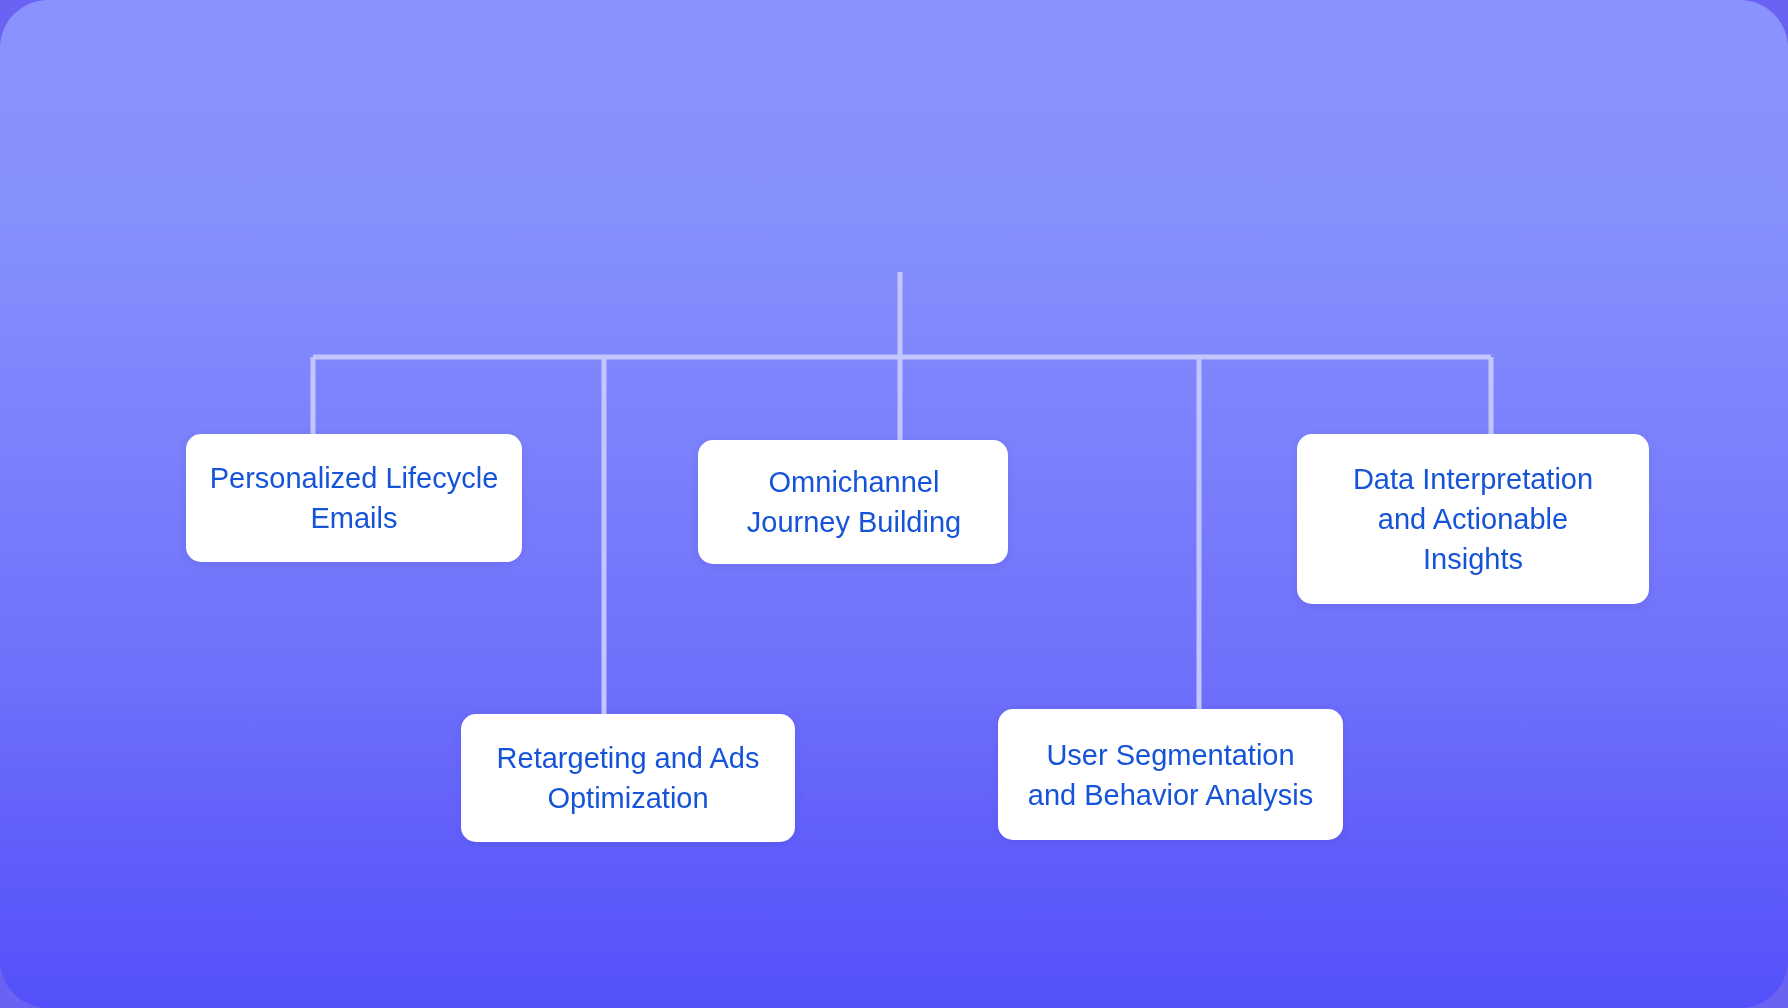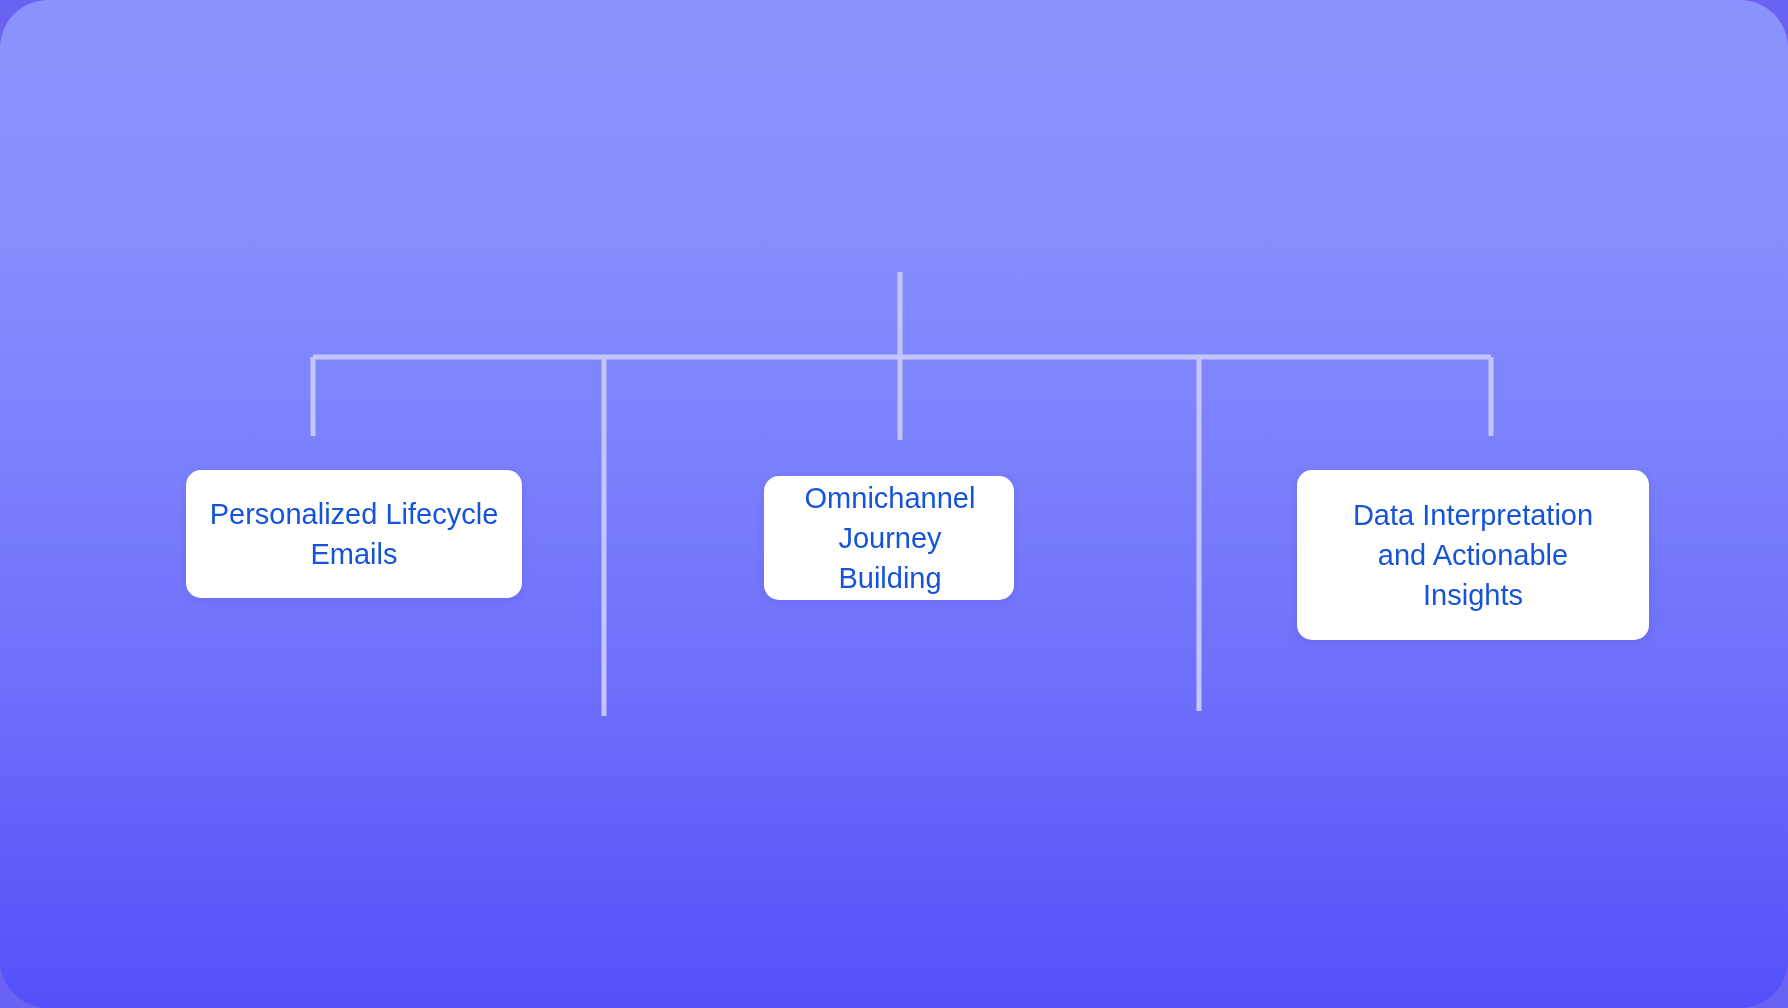--- a/index.html
+++ b/index.html
@@ -70,35 +70,34 @@
   .node {
     position: absolute;
     background: #ffffff;
     border-radius: 15px;
     display: flex;
     align-items: center;
     justify-content: center;
     text-align: center;
     padding: 0 22px;
     box-shadow: 0 2px 10px rgba(40, 40, 120, 0.10);
-    margin-top: 36px;
   }
 
   .node-label {
     color: #1553d9;
     font-size: 29px;
     line-height: 40px;
     font-weight: 400;
     font-family: "Liberation Sans", sans-serif;
     white-space: pre-line;
   }
 
   
   #node-emails       { left: 186px;  top: 434px; width: 336px; height: 128px; }
-  #node-omnichannel  { left: 764px;  top: 440px; width: 250px; height: 124px; padding-left: 24px; }
+  #node-omnichannel  { left: 698px;  top: 440px; width: 310px; height: 124px; padding-left: 24px; }
   #node-insights     { left: 1297px; top: 434px; width: 352px; height: 170px; }
   #node-retargeting  { left: 461px;  top: 714px; width: 334px; height: 128px; }
   #node-segmentation { left: 998px;  top: 709px; width: 345px; height: 131px; }
 </style>
 </head>
 <body>
 
 <div id="canvas">
 
   <svg id="connectors" viewBox="0 0 1788 1008" width="1788" height="1008" aria-hidden="true">
@@ -128,15 +127,23 @@
     <div class="node-label">Omnichannel
 Journey Building</div>
   </div>
 
   <div class="node" id="node-insights">
     <div class="node-label">Data Interpretation
 and Actionable
 Insights</div>
   </div>
 
+  <div class="node" id="node-retargeting">
+    <div class="node-label">Retargeting and Ads
+Optimization</div>
+  </div>
 
+  <div class="node" id="node-segmentation">
+    <div class="node-label">User Segmentation
+and Behavior Analysis</div>
+  </div>
 
 </div>
 
 </body></html>

